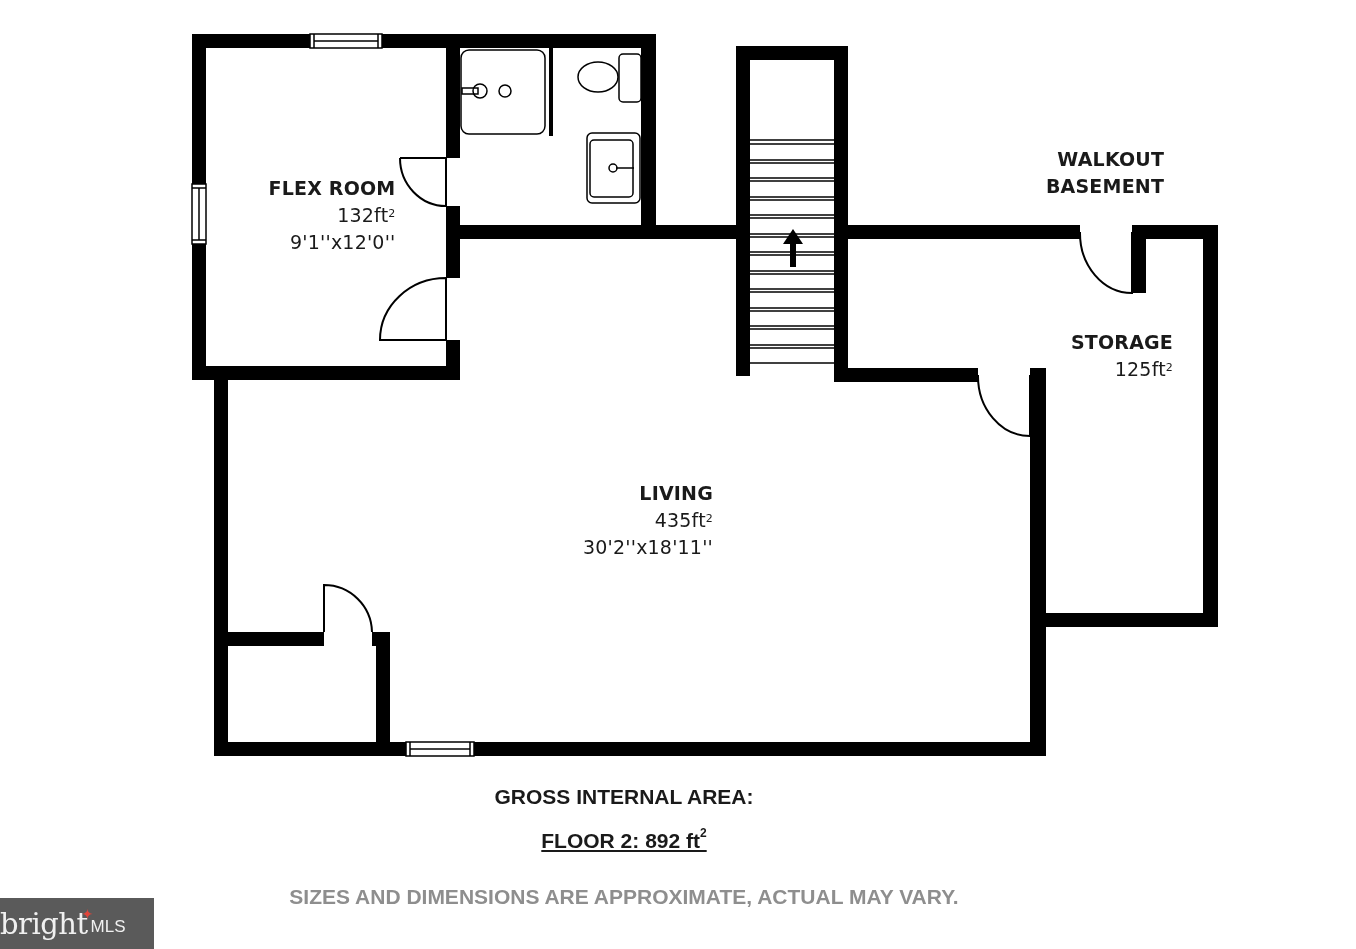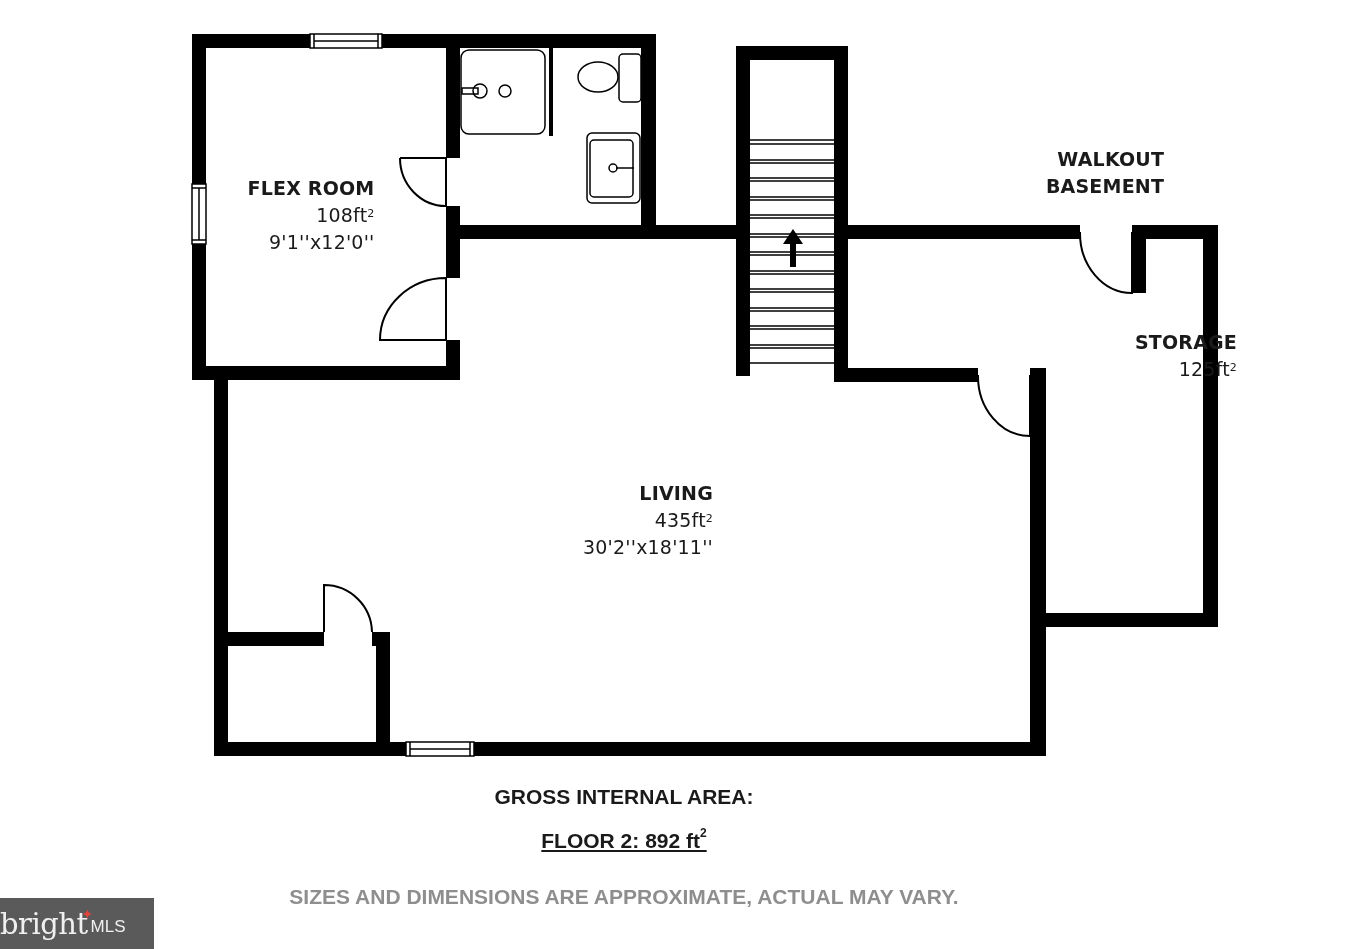--- a/index.html
+++ b/index.html
@@ -130,32 +130,32 @@
     <ellipse cx="598" cy="77" rx="20" ry="15"></ellipse>
   </g>
   <g fill="none" stroke="#000" stroke-width="1.5">
     <rect x="587" y="133" width="53" height="70" rx="5"></rect>
     <rect x="590" y="140" width="43" height="57" rx="4"></rect>
     <circle cx="613" cy="168" r="4"></circle>
     <line x1="616" y1="168" x2="634" y2="168"></line>
   </g>
 </svg>
 
-<div class="lbl" style="left:311px; top:175px;">
+<div class="lbl" style="left:332px; top:175px;">
   <span>FLEX ROOM</span>
-  <span class="sub"><span>108</span><span>ft</span><sup>2</sup></span>
+  <span class="sub"><span>132</span><span>ft</span><sup>2</sup></span>
   <span class="sub">9'1''x12'0''</span>
 </div>
 
 <div class="lbl" style="left:1105px; top:146px;">
   <span style="display:block">WALKOUT</span>
   <span style="display:block">BASEMENT</span>
 </div>
 
-<div class="lbl" style="left:1186px; top:329px;">
+<div class="lbl" style="left:1122px; top:329px;">
   <span>STORAGE</span>
   <span class="sub"><span>125</span><span>ft</span><sup>2</sup></span>
 </div>
 
 <div class="lbl" style="left:648px; top:480px;">
   <span>LIVING</span>
   <span class="sub"><span>435</span><span>ft</span><sup>2</sup></span>
   <span class="sub">30'2''x18'11''</span>
 </div>
 

